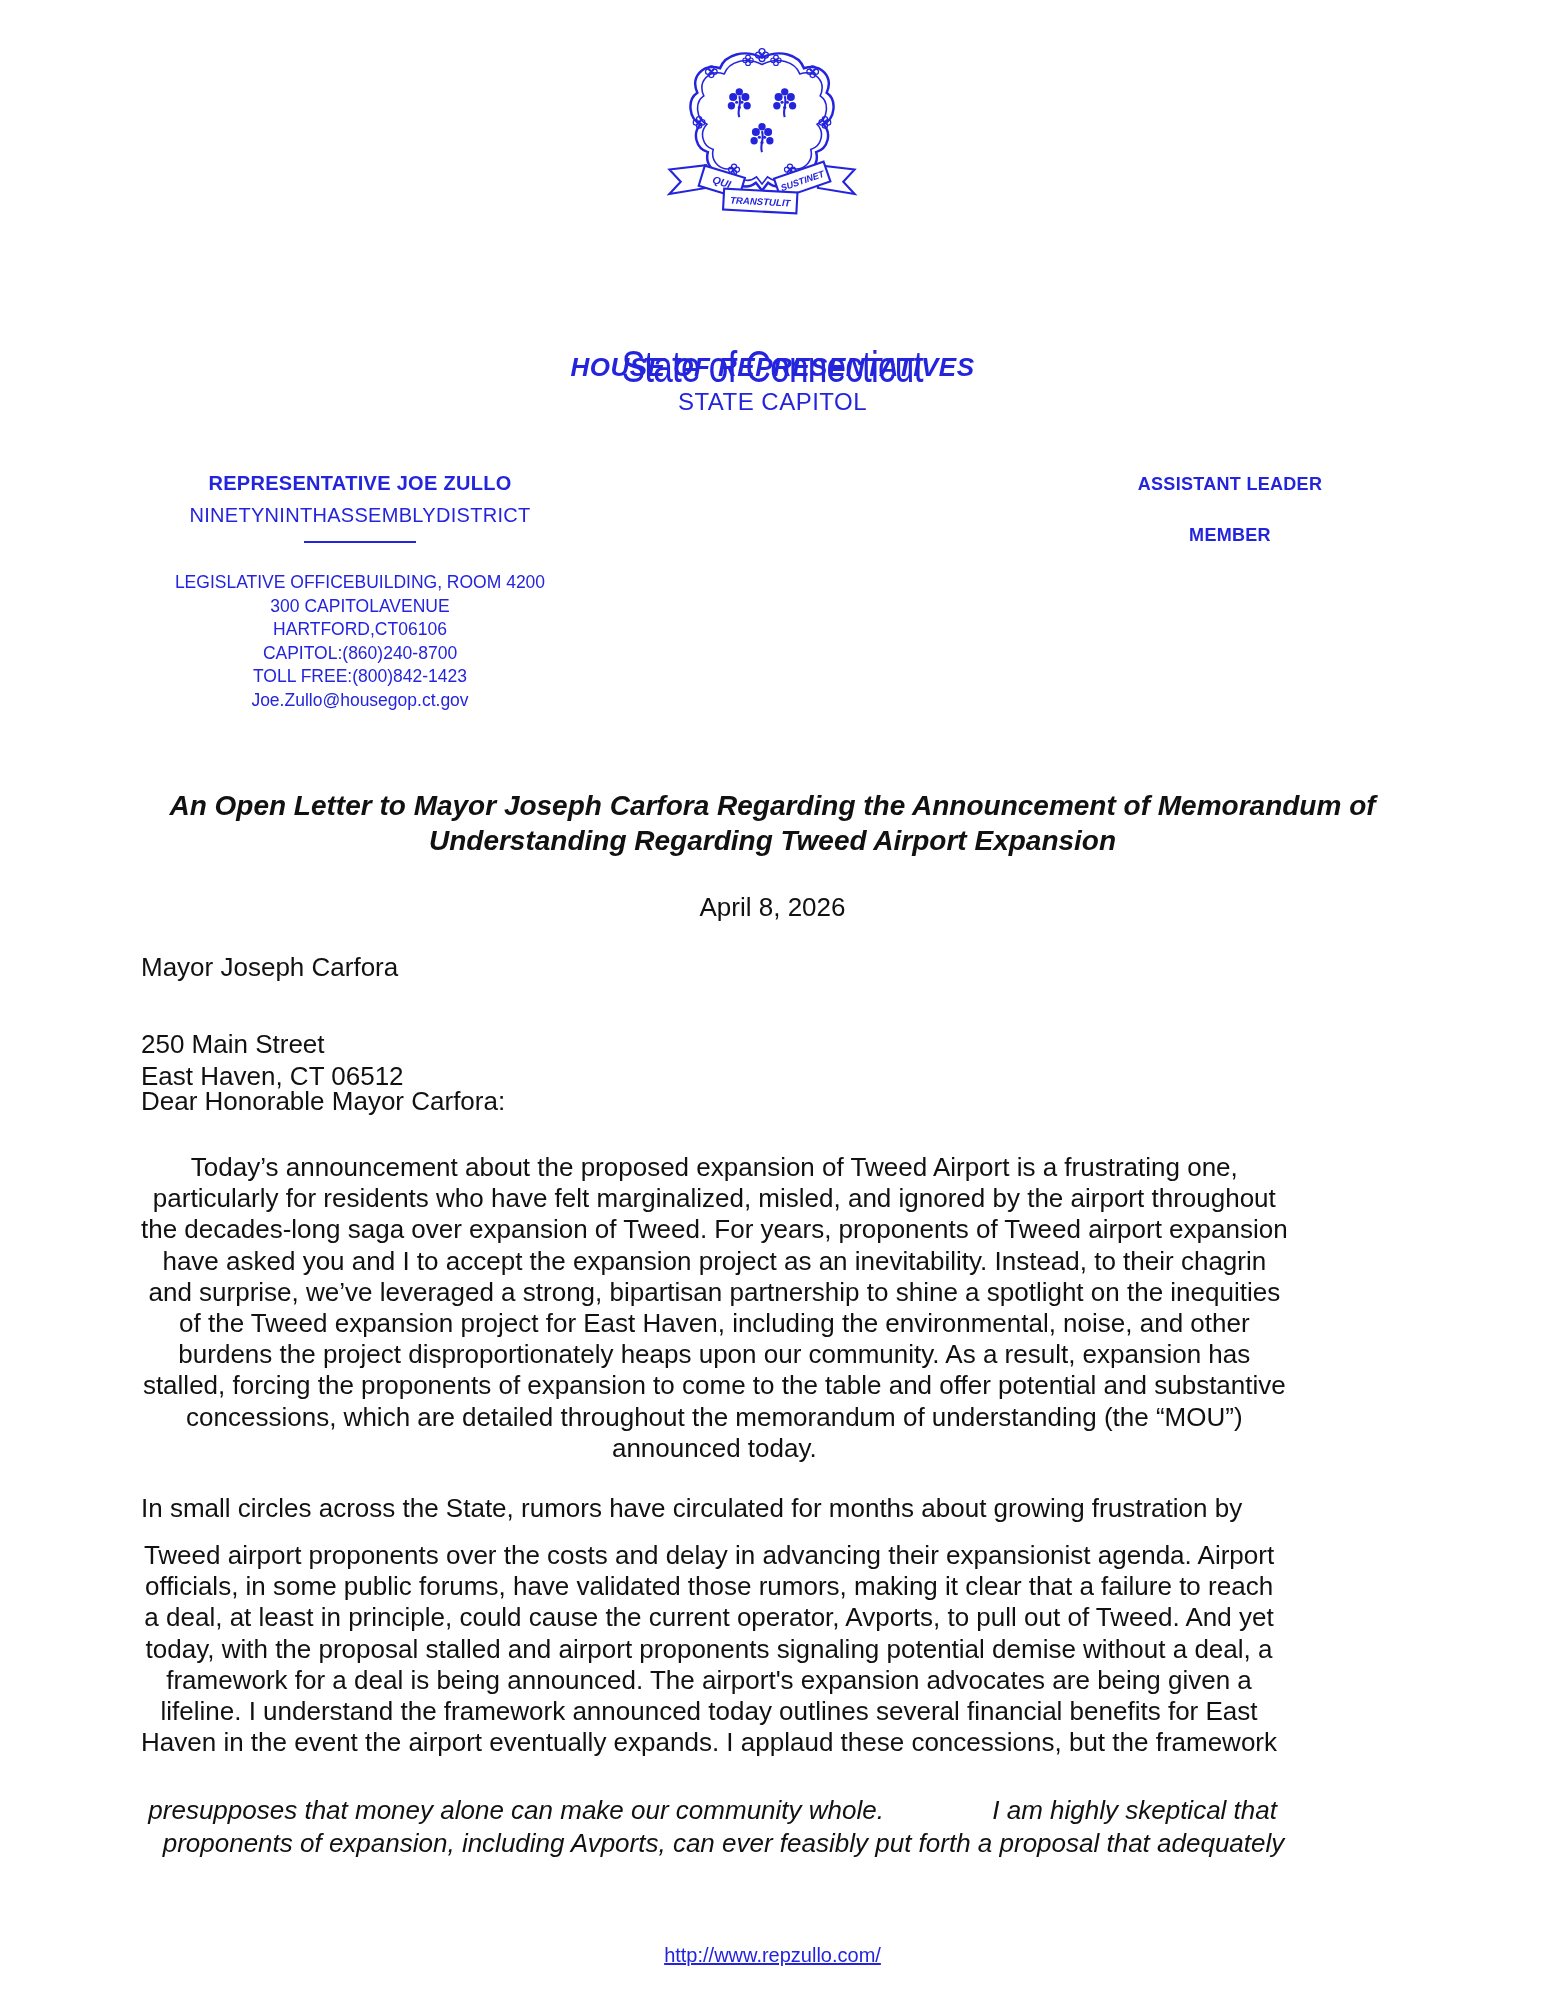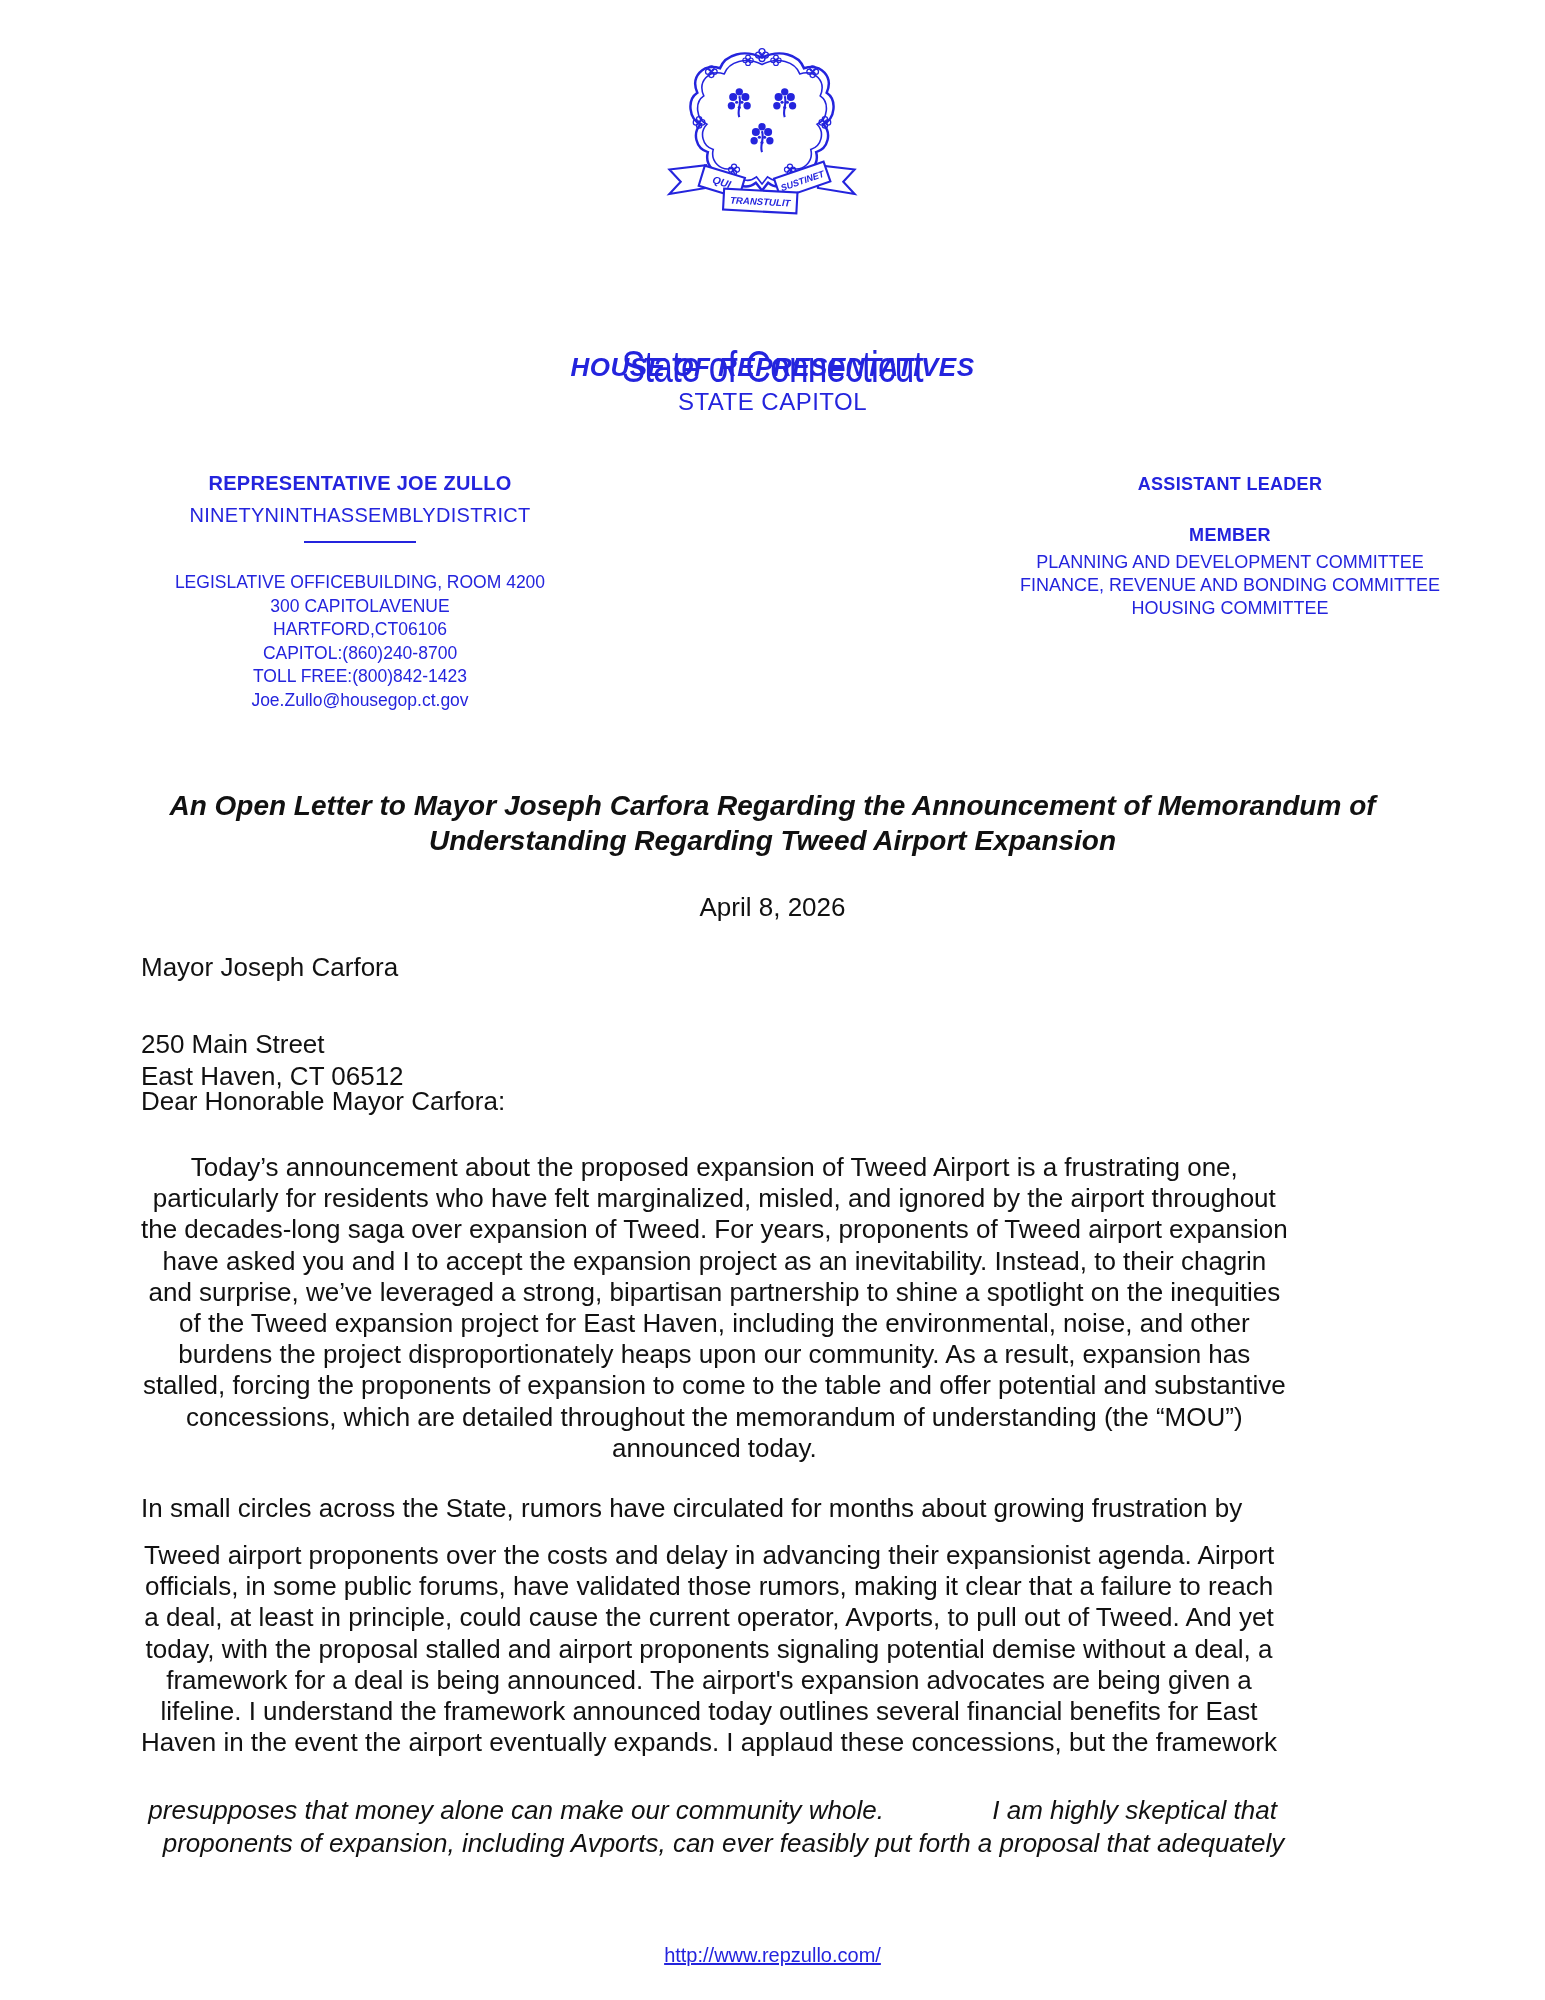--- a/index.html
+++ b/index.html
@@ -142,23 +142,20 @@
 300 CAPITOLAVENUE
 HARTFORD,CT06106
 CAPITOL:(860)240-8700
 TOLL FREE:(800)842-1423
 Joe.Zullo@housegop.ct.gov</div>
   </div>
 
   <div class="right-block blue">
     <div class="role-leader">ASSISTANT LEADER</div>
     <div class="role-member">MEMBER</div>
-    <div class="role-committees">PLANNING AND DEVELOPMENT COMMITTEE
-FINANCE, REVENUE AND BONDING COMMITTEE
-HOUSING COMMITTEE</div>
   </div>
 
   <div class="subject">An Open Letter to Mayor Joseph Carfora Regarding the Announcement of Memorandum of
 Understanding Regarding Tweed Airport Expansion</div>
   <div class="date">April 8, 2026</div>
 
   <div class="recip-1">Mayor Joseph Carfora</div>
   <div class="recip-rest">250 Main Street
 East Haven, CT 06512</div>
 

